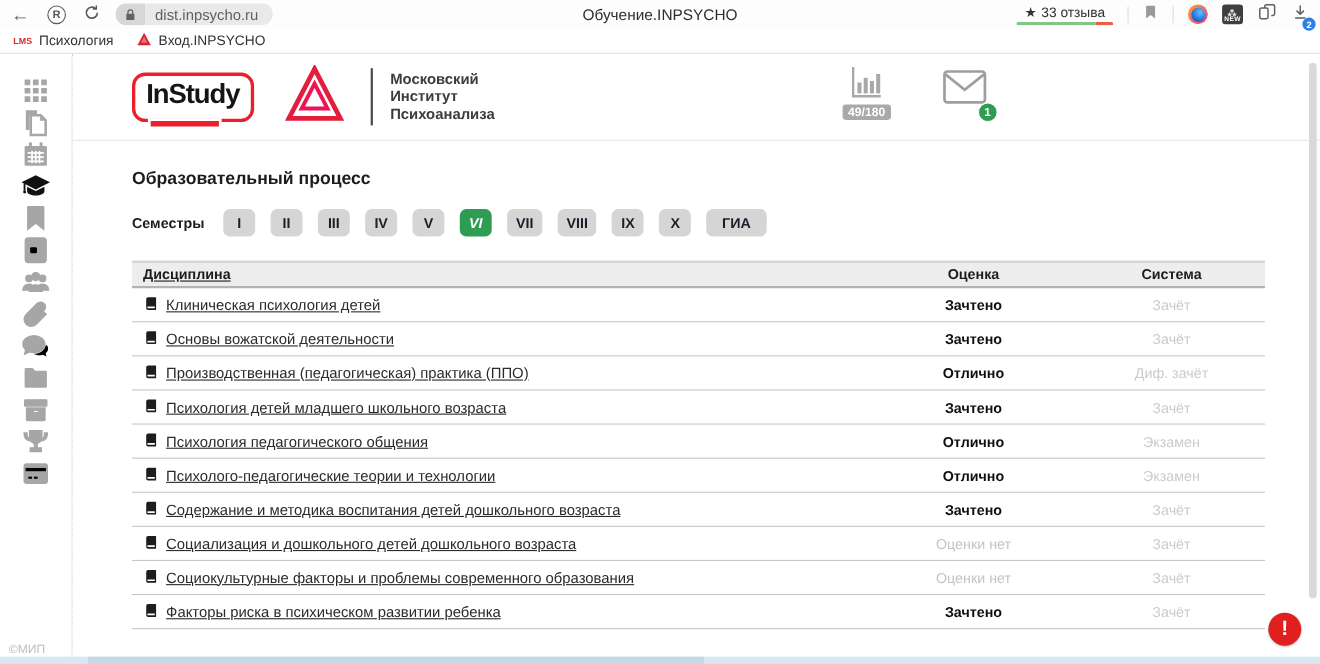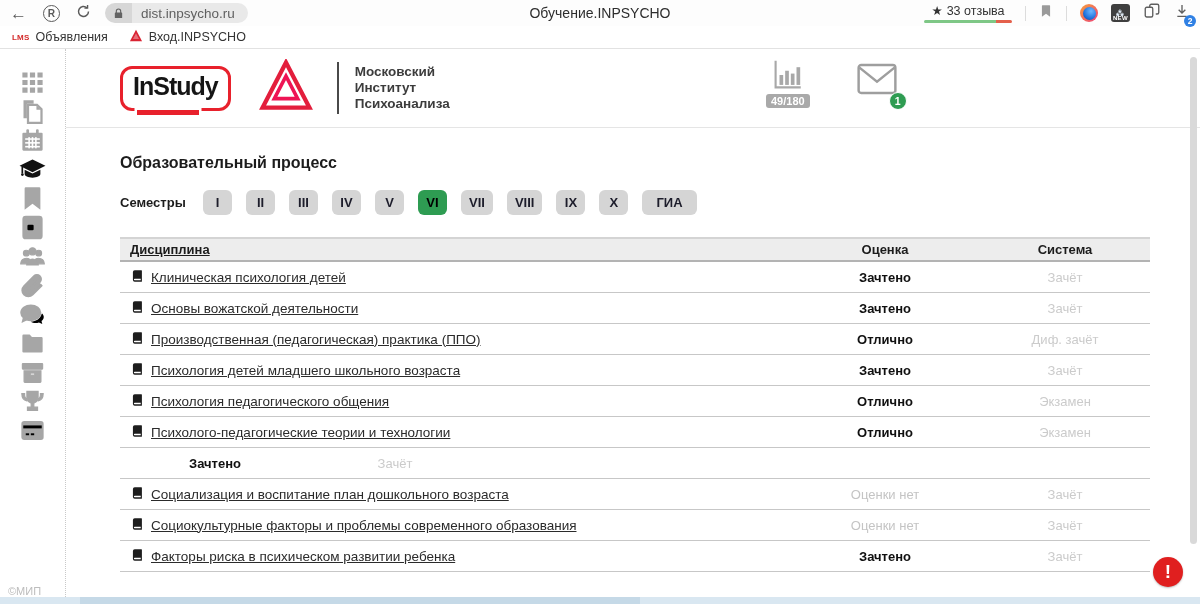--- a/index.html
+++ b/index.html
@@ -75,21 +75,21 @@
     display:flex; align-items:center; justify-content:center; }
 
   .page { padding:26px 50px 0 54px; }
   .page-title { font-size:16px; font-weight:bold; color:#1c1c1c; margin-bottom:18px; }
   .sem-row { display:flex; align-items:center; margin-bottom:22px; }
   .sem-label { font-size:13px; font-weight:bold; color:#1c1c1c; width:83px; }
   .sems { display:flex; gap:14px; }
   .sem-btn { min-width:29px; padding:5px 8px; border:none; border-radius:6px;
     background:#d5d5d5; color:#1d1d2b; font-family:inherit; font-size:13px; font-weight:bold;
     text-align:center; cursor:pointer; }
-  .sem-btn.active { background:#2e9c52; color:#000000; }
+  .sem-btn.active { background:#2e9c52; color:#ffffff;font-style:italic; }
   .sem-btn.wide { padding:5px 14px; }
 
   .grade-table { width:100%; }
   .t-head { display:flex; align-items:center; height:25px; background:#ededed;
     border-top:2px solid #d4d4d4; border-bottom:2px solid #b3b3b3;
     font-size:13px; font-weight:bold; color:#1c1c1c; }
   .t-row { display:flex; align-items:center; height:31px; border-bottom:1px solid #c7c7c7;
     font-size:13.5px; color:#2b2b2b; }
   .c-name { flex:1; display:flex; align-items:center; gap:7px; padding-left:10px;text-decoration:underline; }
   .t-head .c-name { padding-left:10px; }
@@ -167,21 +167,21 @@
         <path d="M12 3v12M7 10l5 5 5-5M5 20h14"></path>
       </svg>
       <span class="dl-badge">2</span>
     </span>
   </div>
 </div>
 
 <div class="bookmarks-bar">
   <span class="bm">
     <span class="lms-ic">LMS</span>
-    <span>Объявления</span>
+    <span>Психология</span>
   </span>
   <span class="bm">
     <span>
       <svg width="14" height="13" viewBox="0 0 32 30">
           <path d="M16 2 2 28h28z" fill="#d92332"></path>
           <path d="M16 10 9 23h14z" fill="#fff" opacity=".35"></path>
         </svg>
     </span>
     <span>Вход.INPSYCHO</span>
   </span>
@@ -418,30 +418,37 @@
                 <span><svg class="book-ic" viewBox="0 0 24 24" fill="#1d1d1d">
                     <path d="M19.5 2H8a3 3 0 0 0-3 3v14a3 3 0 0 0 3 3h11.5a.9.9 0 0 0 .9-.9V2.9a.9.9 0 0 0-.9-.9zM8 19.3a1.3 1.3 0 0 1 0-2.6h10.4v2.6z"></path>
                     <path d="M8.8 4h2v8l-1-1-1 1z" fill="#fff" opacity=".0"></path>
                   </svg></span>
                 <span>Психолого-педагогические теории и технологии</span>
               </span>
               <span class="c-grade">Отлично</span>
               <span class="c-system">Экзамен</span>
             </div>
             <div class="t-row">
+              <span class="c-name">
+                <span><svg class="book-ic" viewBox="0 0 24 24" fill="#1d1d1d">
+                    <path d="M19.5 2H8a3 3 0 0 0-3 3v14a3 3 0 0 0 3 3h11.5a.9.9 0 0 0 .9-.9V2.9a.9.9 0 0 0-.9-.9zM8 19.3a1.3 1.3 0 0 1 0-2.6h10.4v2.6z"></path>
+                    <path d="M8.8 4h2v8l-1-1-1 1z" fill="#fff" opacity=".0"></path>
+                  </svg></span>
+                <span>Содержание и методика воспитания детей дошкольного возраста</span>
+              </span>
               <span class="c-grade">Зачтено</span>
               <span class="c-system">Зачёт</span>
             </div>
             <div class="t-row">
               <span class="c-name">
                 <span><svg class="book-ic" viewBox="0 0 24 24" fill="#1d1d1d">
                     <path d="M19.5 2H8a3 3 0 0 0-3 3v14a3 3 0 0 0 3 3h11.5a.9.9 0 0 0 .9-.9V2.9a.9.9 0 0 0-.9-.9zM8 19.3a1.3 1.3 0 0 1 0-2.6h10.4v2.6z"></path>
                     <path d="M8.8 4h2v8l-1-1-1 1z" fill="#fff" opacity=".0"></path>
                   </svg></span>
-                <span>Социализация и воспитание план дошкольного возраста</span>
+                <span>Социализация и дошкольного детей дошкольного возраста</span>
               </span>
               <span class="c-grade muted">Оценки нет</span>
               <span class="c-system">Зачёт</span>
             </div>
             <div class="t-row">
               <span class="c-name">
                 <span><svg class="book-ic" viewBox="0 0 24 24" fill="#1d1d1d">
                     <path d="M19.5 2H8a3 3 0 0 0-3 3v14a3 3 0 0 0 3 3h11.5a.9.9 0 0 0 .9-.9V2.9a.9.9 0 0 0-.9-.9zM8 19.3a1.3 1.3 0 0 1 0-2.6h10.4v2.6z"></path>
                     <path d="M8.8 4h2v8l-1-1-1 1z" fill="#fff" opacity=".0"></path>
                   </svg></span>

